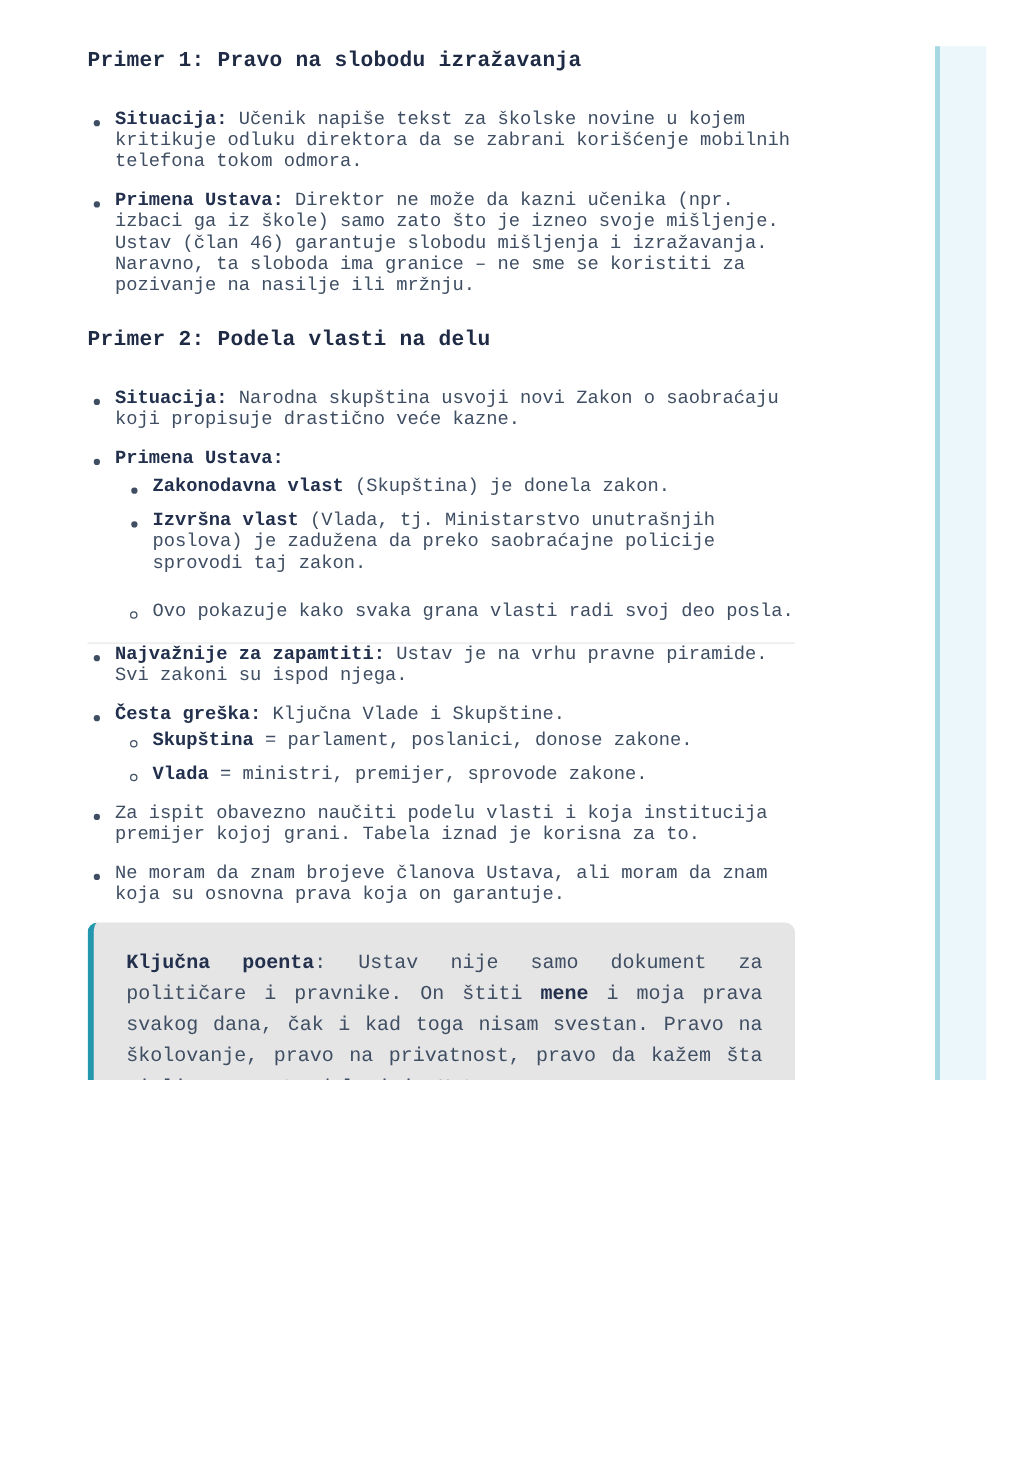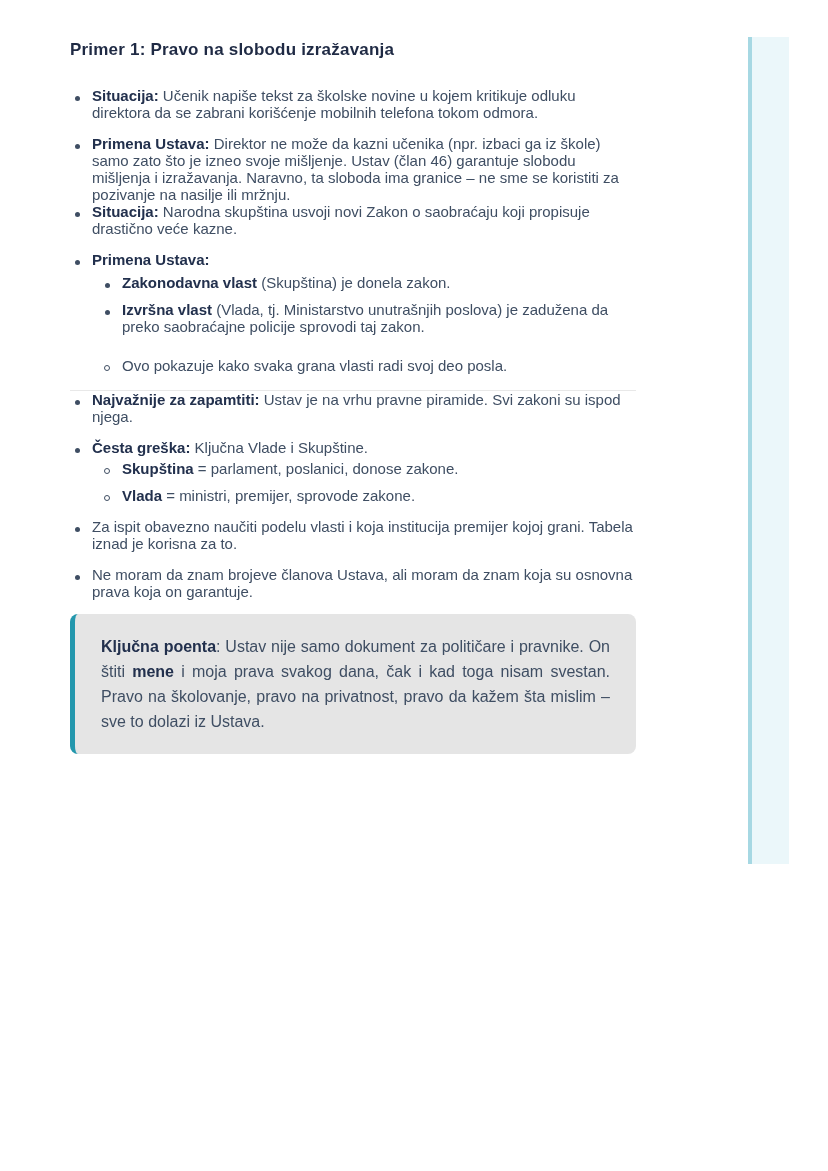--- a/index.html
+++ b/index.html
@@ -1,18 +1,18 @@
 <!DOCTYPE html>
 <html lang="sr"><head>
 <meta charset="utf-8">
 <style>
   html,body { margin:0; padding:0; background:#ffffff; }
   .page {
     position:relative; width:828px; height:864px; background:#ffffff;
-    font-family:Liberation Sans, sans-serif; overflow:hidden;
+    font-family:Liberation Mono, monospace; overflow:hidden;
   }
   .stripe {
     position:absolute; top:37px; right:39px; width:37px; height:1094px;
     background:#ebf7fa; border-left:4px solid #a6d8e3; z-index:1;
   }
   .content { position:absolute; left:70px; top:40px; width:566px; z-index:2; }
 
   .sec-title {
     font-size:17px; font-weight:bold; color:#1f2a44;
     margin:0 0 27px 0; line-height:20px; letter-spacing:.2px;
@@ -74,20 +74,21 @@
       <li>
         <span class="marker"></span>
         <b>Situacija:</b><span> Učenik napiše tekst za školske novine u kojem kritikuje odluku direktora da se zabrani korišćenje mobilnih telefona tokom odmora.</span>
       </li>
       <li>
         <span class="marker"></span>
         <b>Primena Ustava:</b><span> Direktor ne može da kazni učenika (npr. izbaci ga iz škole) samo zato što je izneo svoje mišljenje. Ustav (član 46) garantuje slobodu mišljenja i izražavanja. Naravno, ta sloboda ima granice – ne sme se koristiti za pozivanje na nasilje ili mržnju.</span>
       </li>
     </ul>
 
+    <h3 class="sec-title mt">Primer 2: Podela vlasti na delu</h3>
 
     <ul class="blist">
       <li>
         <span class="marker"></span>
         <b>Situacija:</b><span> Narodna skupština usvoji novi Zakon o saobraćaju koji propisuje drastično veće kazne.</span>
       </li>
       <li>
         <span class="marker"></span>
         <b>Primena Ustava:</b>
         <ul class="sub">

